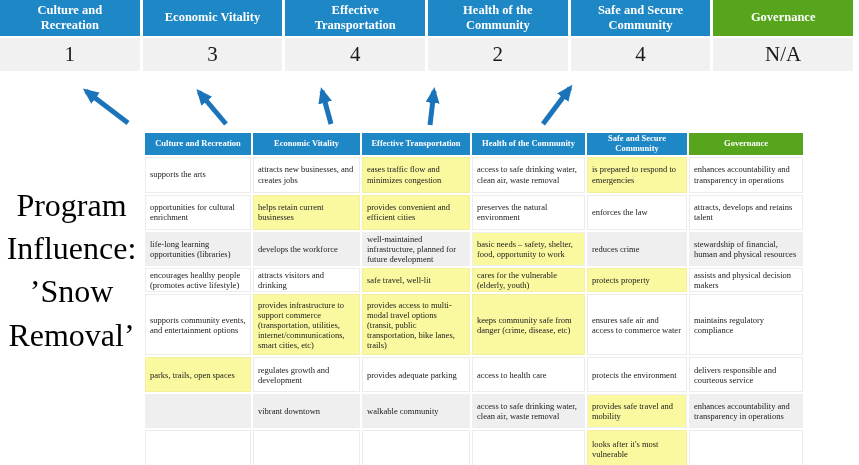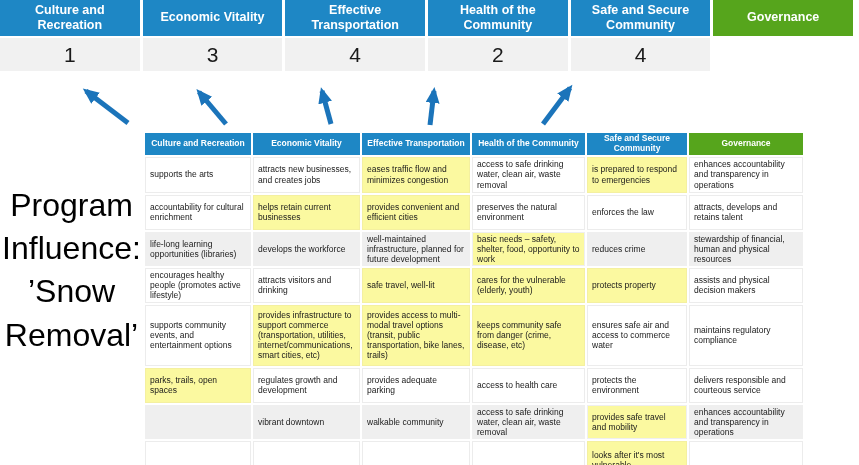--- a/index.html
+++ b/index.html
@@ -1,18 +1,18 @@
 <!DOCTYPE html>
 <html style="--header-blue: #1e87c5; --header-green: #56a51c; --score-bg: #f1f1f1; --highlight-yellow: #fbf9a0; --stripe-gray: #efefef; --arrow-blue: #1b74ba;"><head>
 <meta charset="utf-8">
 <style>
   html,body{margin:0;padding:0;background:#fff;}
   .canvas{
     position:relative;width:859px;height:465px;background:#ffffff;
-    font-family:Liberation Sans, sans-serif;overflow:hidden;
+    font-family:Liberation Serif, serif;overflow:hidden;
   }
   
   .scoreboard{
     position:absolute;left:0;top:0;width:853px;
     display:grid;grid-template-columns:repeat(6,1fr);
     column-gap:3px;row-gap:2px;
   }
   .sb-head{
     height:36px;background:var(--header-blue,#1e87c5);color:#fff;
     font-weight:bold;font-size:12.5px;line-height:1.22;text-align:center;
@@ -61,20 +61,21 @@
       <div class="sb-head">Economic Vitality</div>
       <div class="sb-head">Effective Transportation</div>
       <div class="sb-head">Health of the Community</div>
       <div class="sb-head">Safe and Secure Community</div>
       <div class="sb-head green">Governance</div>
       <div class="sb-score">1</div>
       <div class="sb-score">3</div>
       <div class="sb-score">4</div>
       <div class="sb-score">2</div>
       <div class="sb-score">4</div>
+      <div class="sb-score">N/A</div>
     </div>
 
   <svg class="arrows" viewBox="0 0 859 465">
     <defs>
       <marker id="ah" markerUnits="userSpaceOnUse" markerWidth="18" markerHeight="16" refX="12" refY="7" orient="auto">
         <path d="M0,0 L16,7 L0,14 Z" fill="#1b74ba"></path>
       </marker>
     </defs>
   <line x1="128" y1="123" x2="86" y2="91" marker-end="url(#ah)"></line>
       <line x1="226" y1="124" x2="199" y2="92" marker-end="url(#ah)"></line>
@@ -107,21 +108,21 @@
     <tbody>
         <tr style="height: 36px;">
           <td>supports the arts</td>
           <td>attracts new businesses, and creates jobs</td>
           <td class="hl">eases traffic flow and minimizes congestion</td>
           <td>access to safe drinking water, clean air, waste removal</td>
           <td class="hl">is prepared to respond to emergencies</td>
           <td>enhances accountability and transparency in operations</td>
         </tr>
         <tr style="height: 35px;">
-          <td>accountability for cultural enrichment</td>
+          <td>opportunities for cultural enrichment</td>
           <td class="hl">helps retain current businesses</td>
           <td class="hl">provides convenient and efficient cities</td>
           <td>preserves the natural environment</td>
           <td>enforces the law</td>
           <td>attracts, develops and retains talent</td>
         </tr>
         <tr class="stripe" style="height: 30px;">
           <td>life-long learning opportunities (libraries)</td>
           <td>develops the workforce</td>
           <td>well-maintained infrastructure, planned for future development</td>

